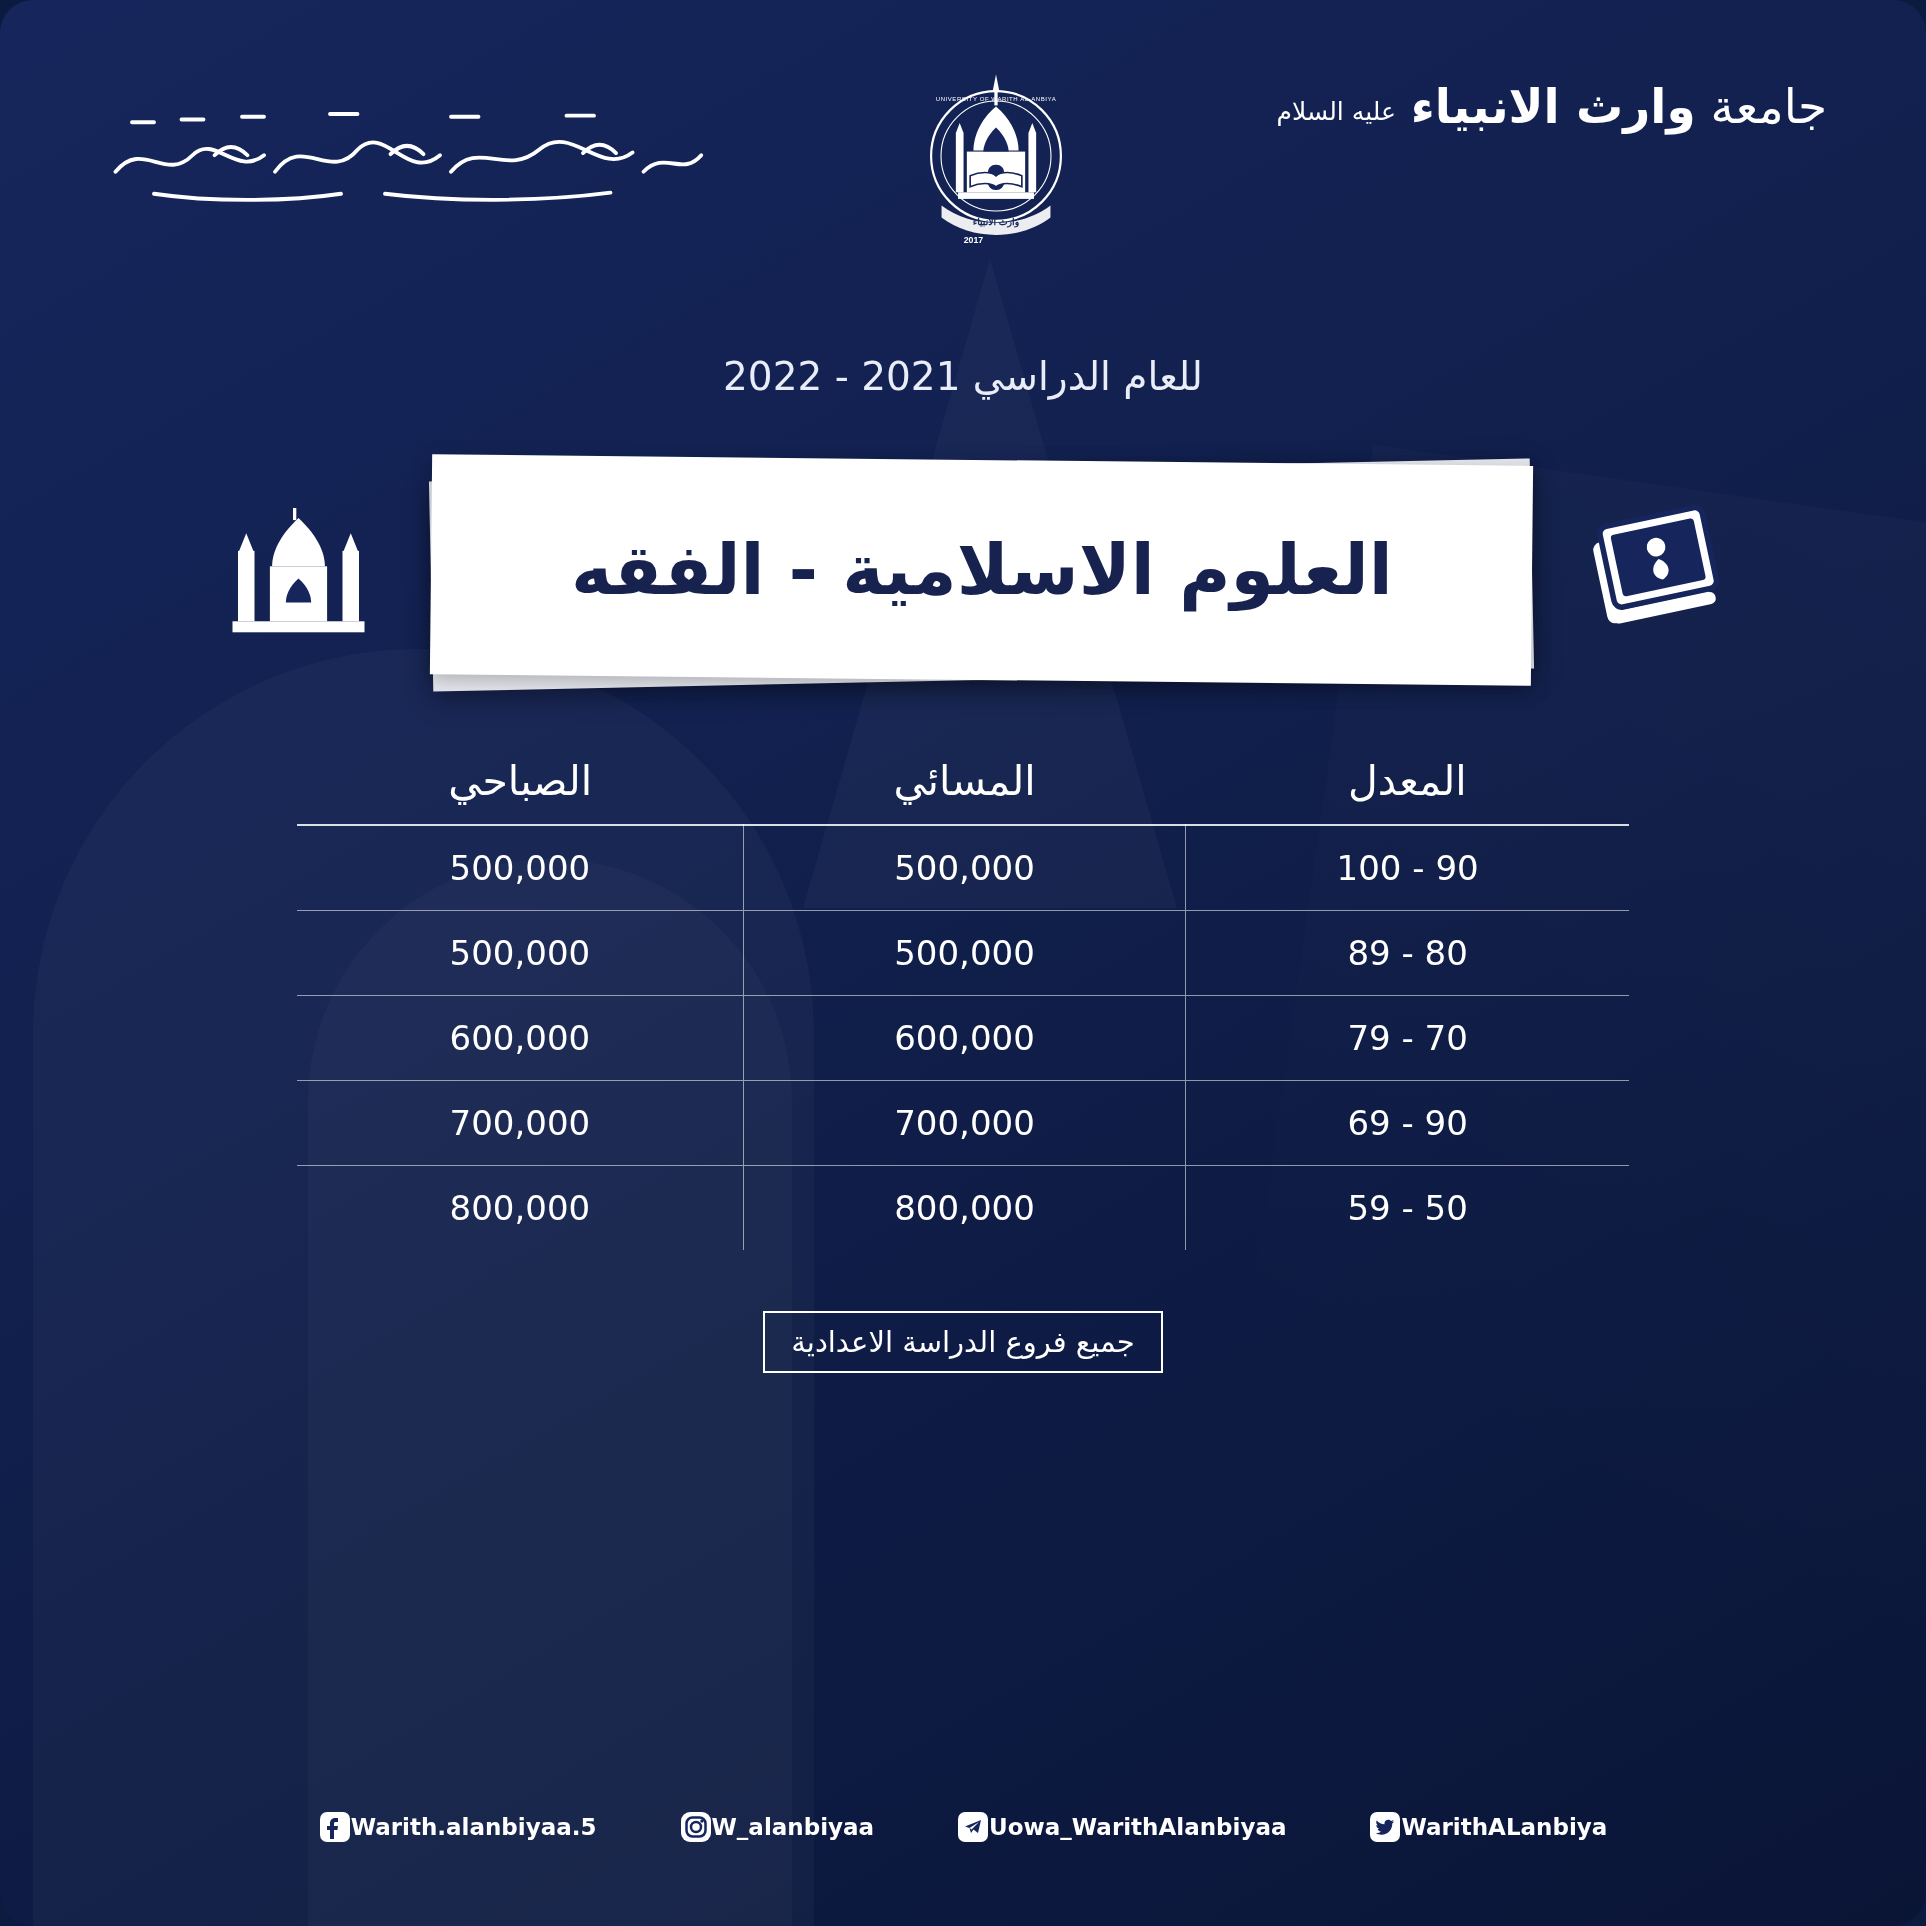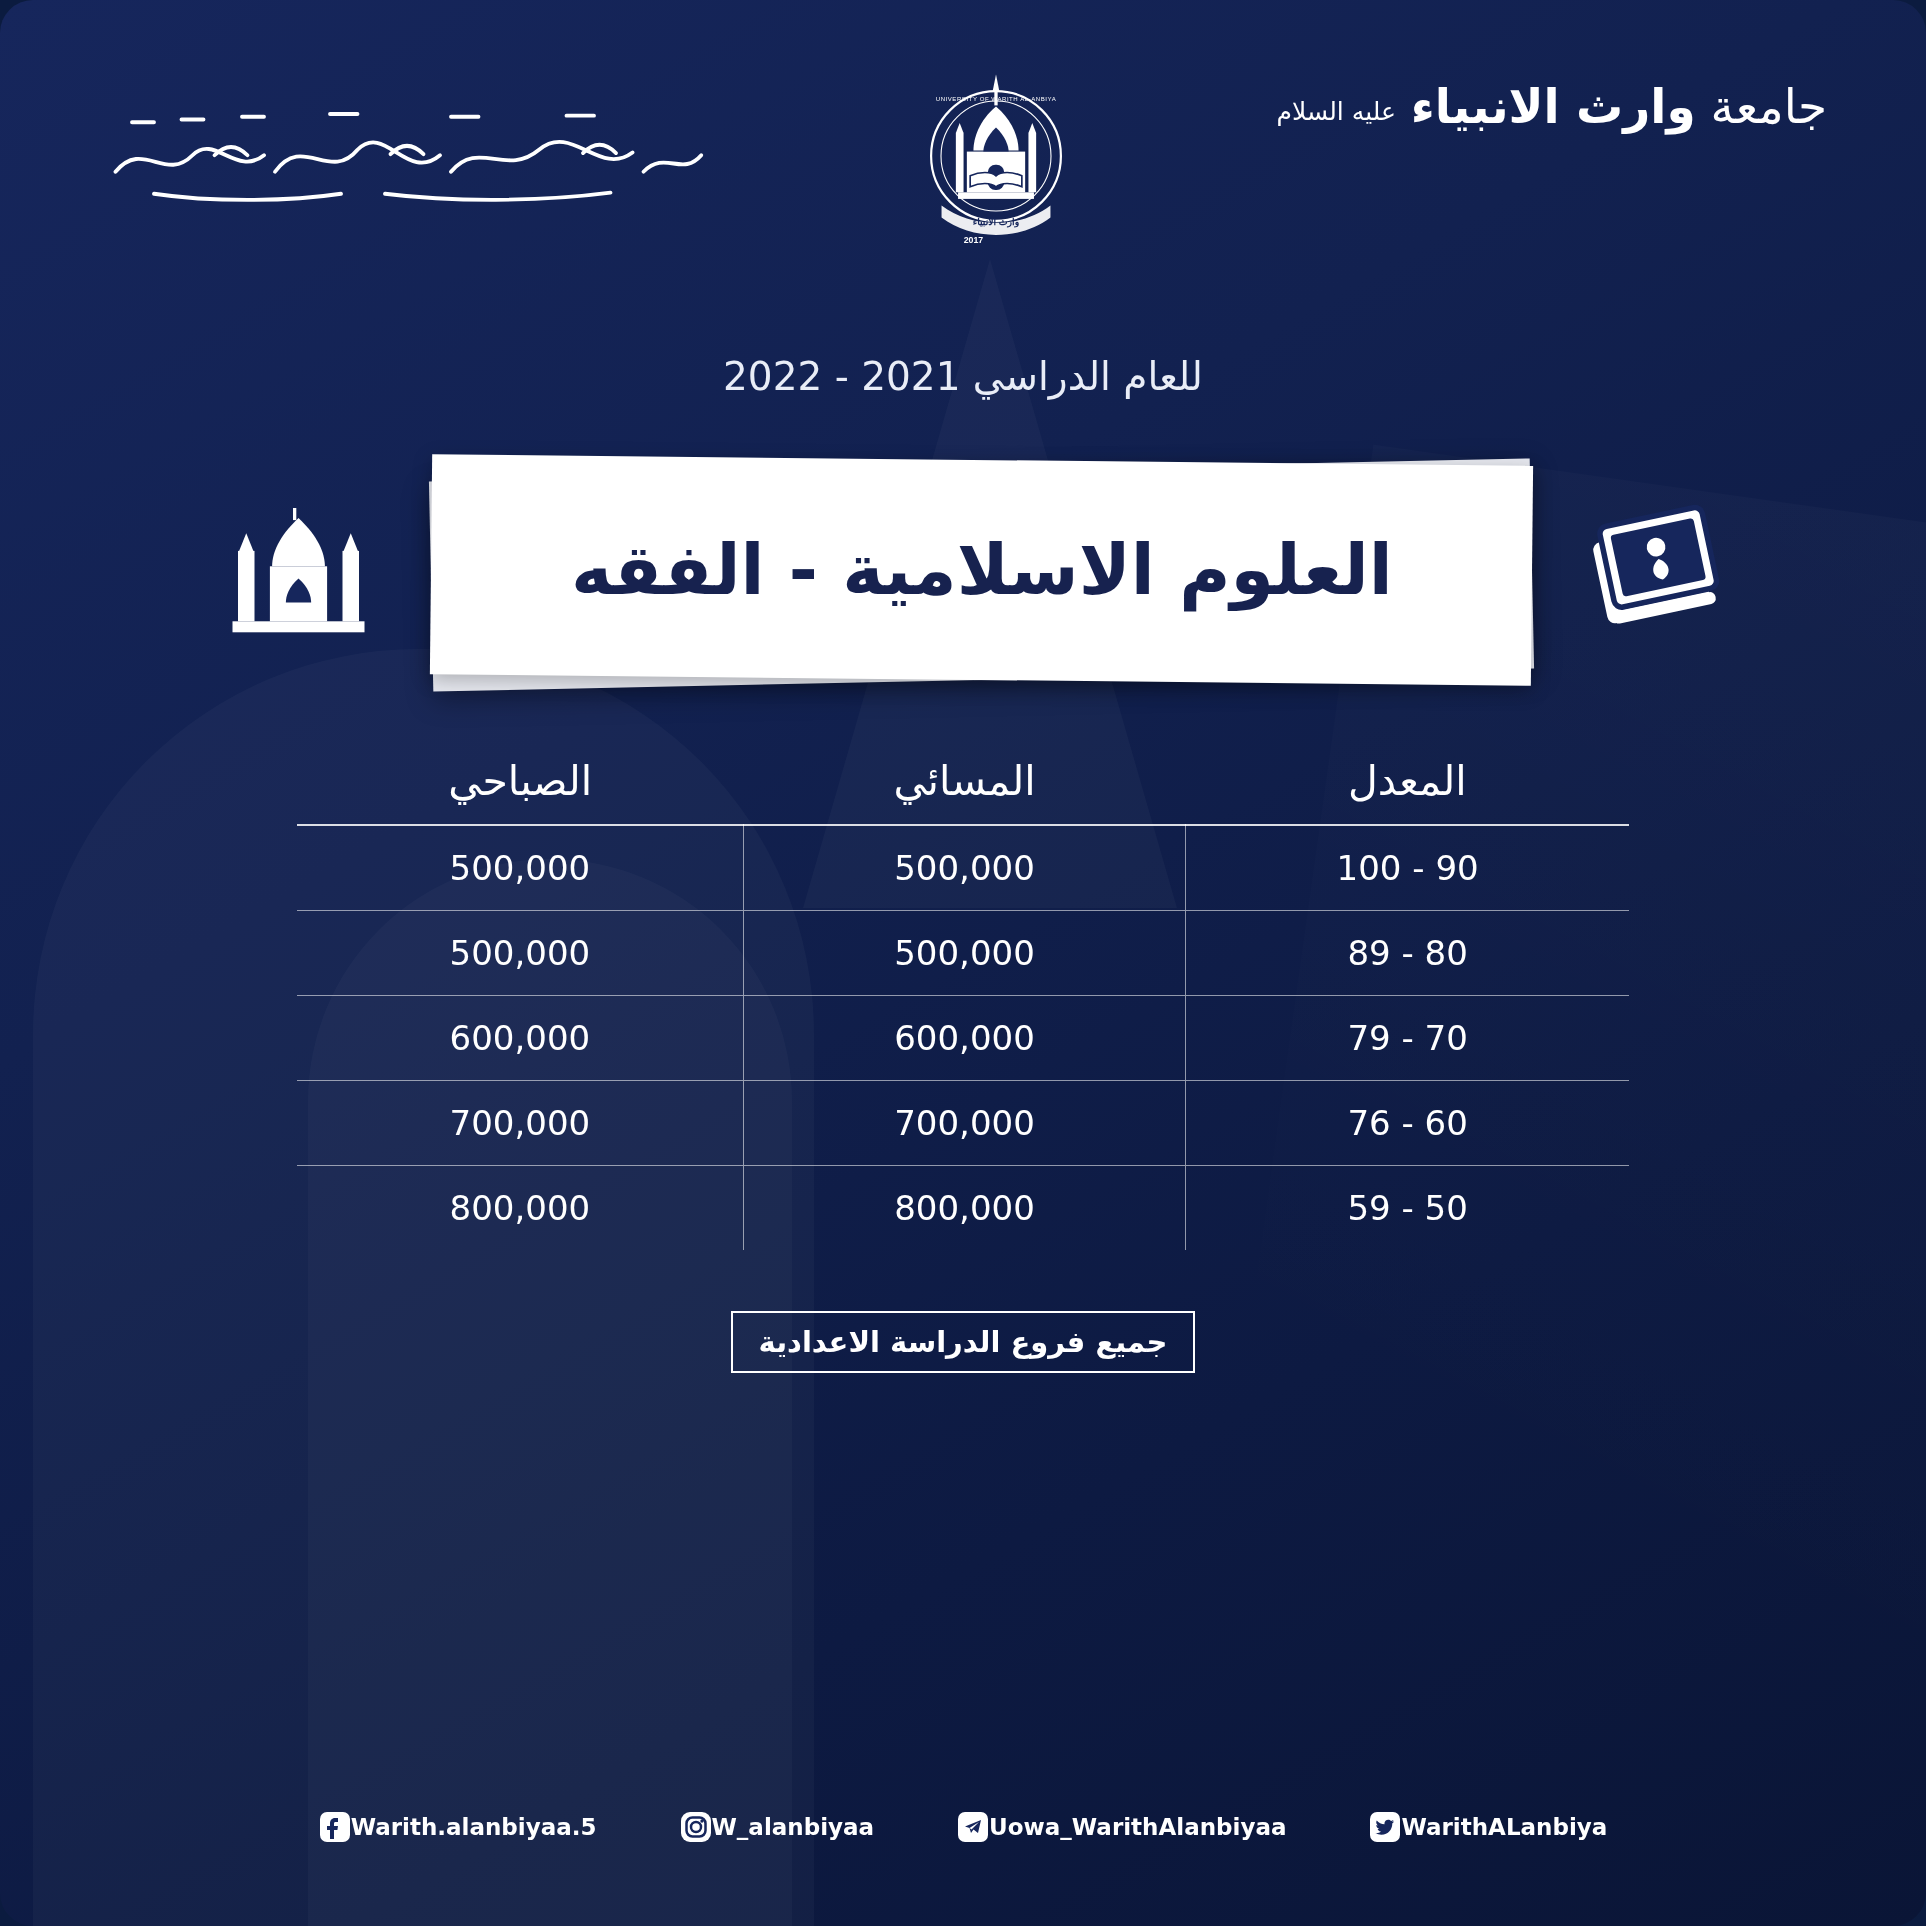--- a/index.html
+++ b/index.html
@@ -199,21 +199,21 @@
 
   
   .note {
     position: relative;
     z-index: 5;
     margin: 61px auto 0 auto;
     width: fit-content;
     border: 2.2px solid #ffffff;
     color: #ffffff;
     font-size: 29px;
-    font-weight: 700;
+    font-weight: 400;
     padding: 12px 26px;
     direction: rtl;
   }
 
   
   .social {
     position: absolute;
     bottom: 83px;
     left: 0;
     right: 0;
@@ -360,21 +360,21 @@
           <td class="col-avg">80 - 89</td>
           <td class="col-eve">500,000</td>
           <td class="col-mor">500,000</td>
         </tr>
         <tr>
           <td class="col-avg">70 - 79</td>
           <td class="col-eve">600,000</td>
           <td class="col-mor">600,000</td>
         </tr>
         <tr>
-          <td class="col-avg">60 - 76</td>
+          <td class="col-avg">90 - 69</td>
           <td class="col-eve">700,000</td>
           <td class="col-mor">700,000</td>
         </tr>
         <tr>
           <td class="col-avg">50 - 59</td>
           <td class="col-eve">800,000</td>
           <td class="col-mor">800,000</td>
         </tr>
       </tbody>
     </table>

